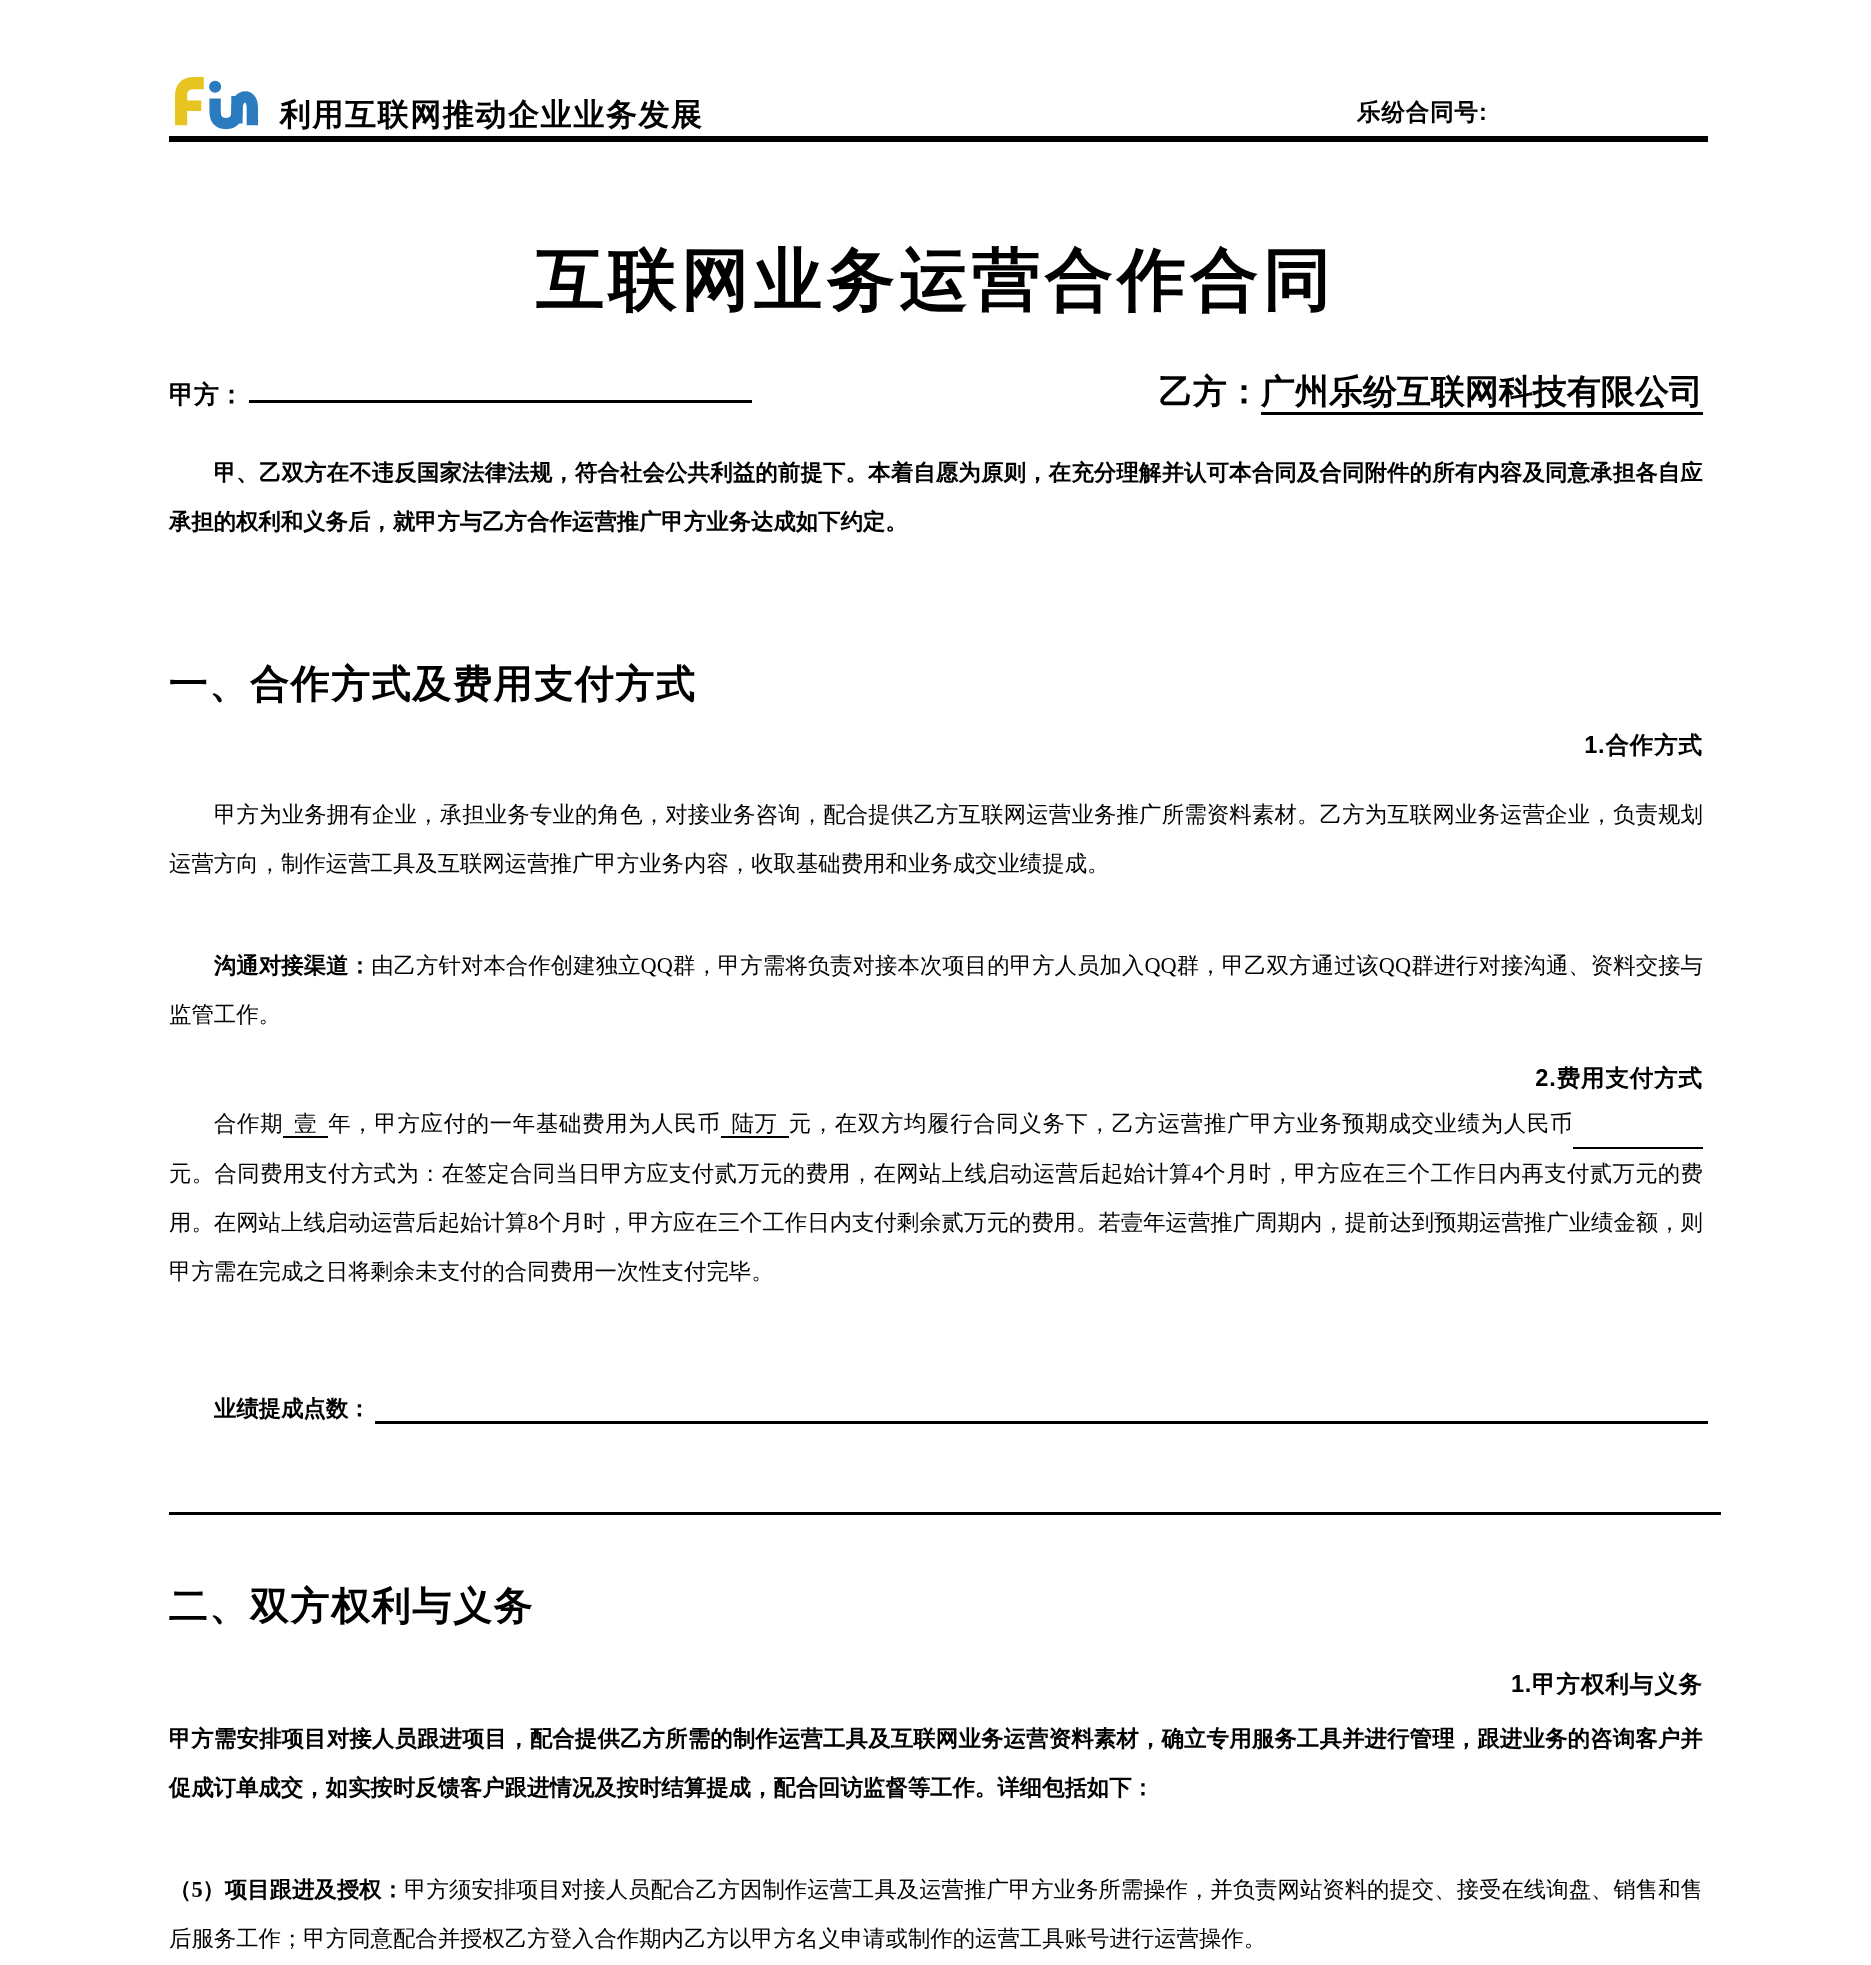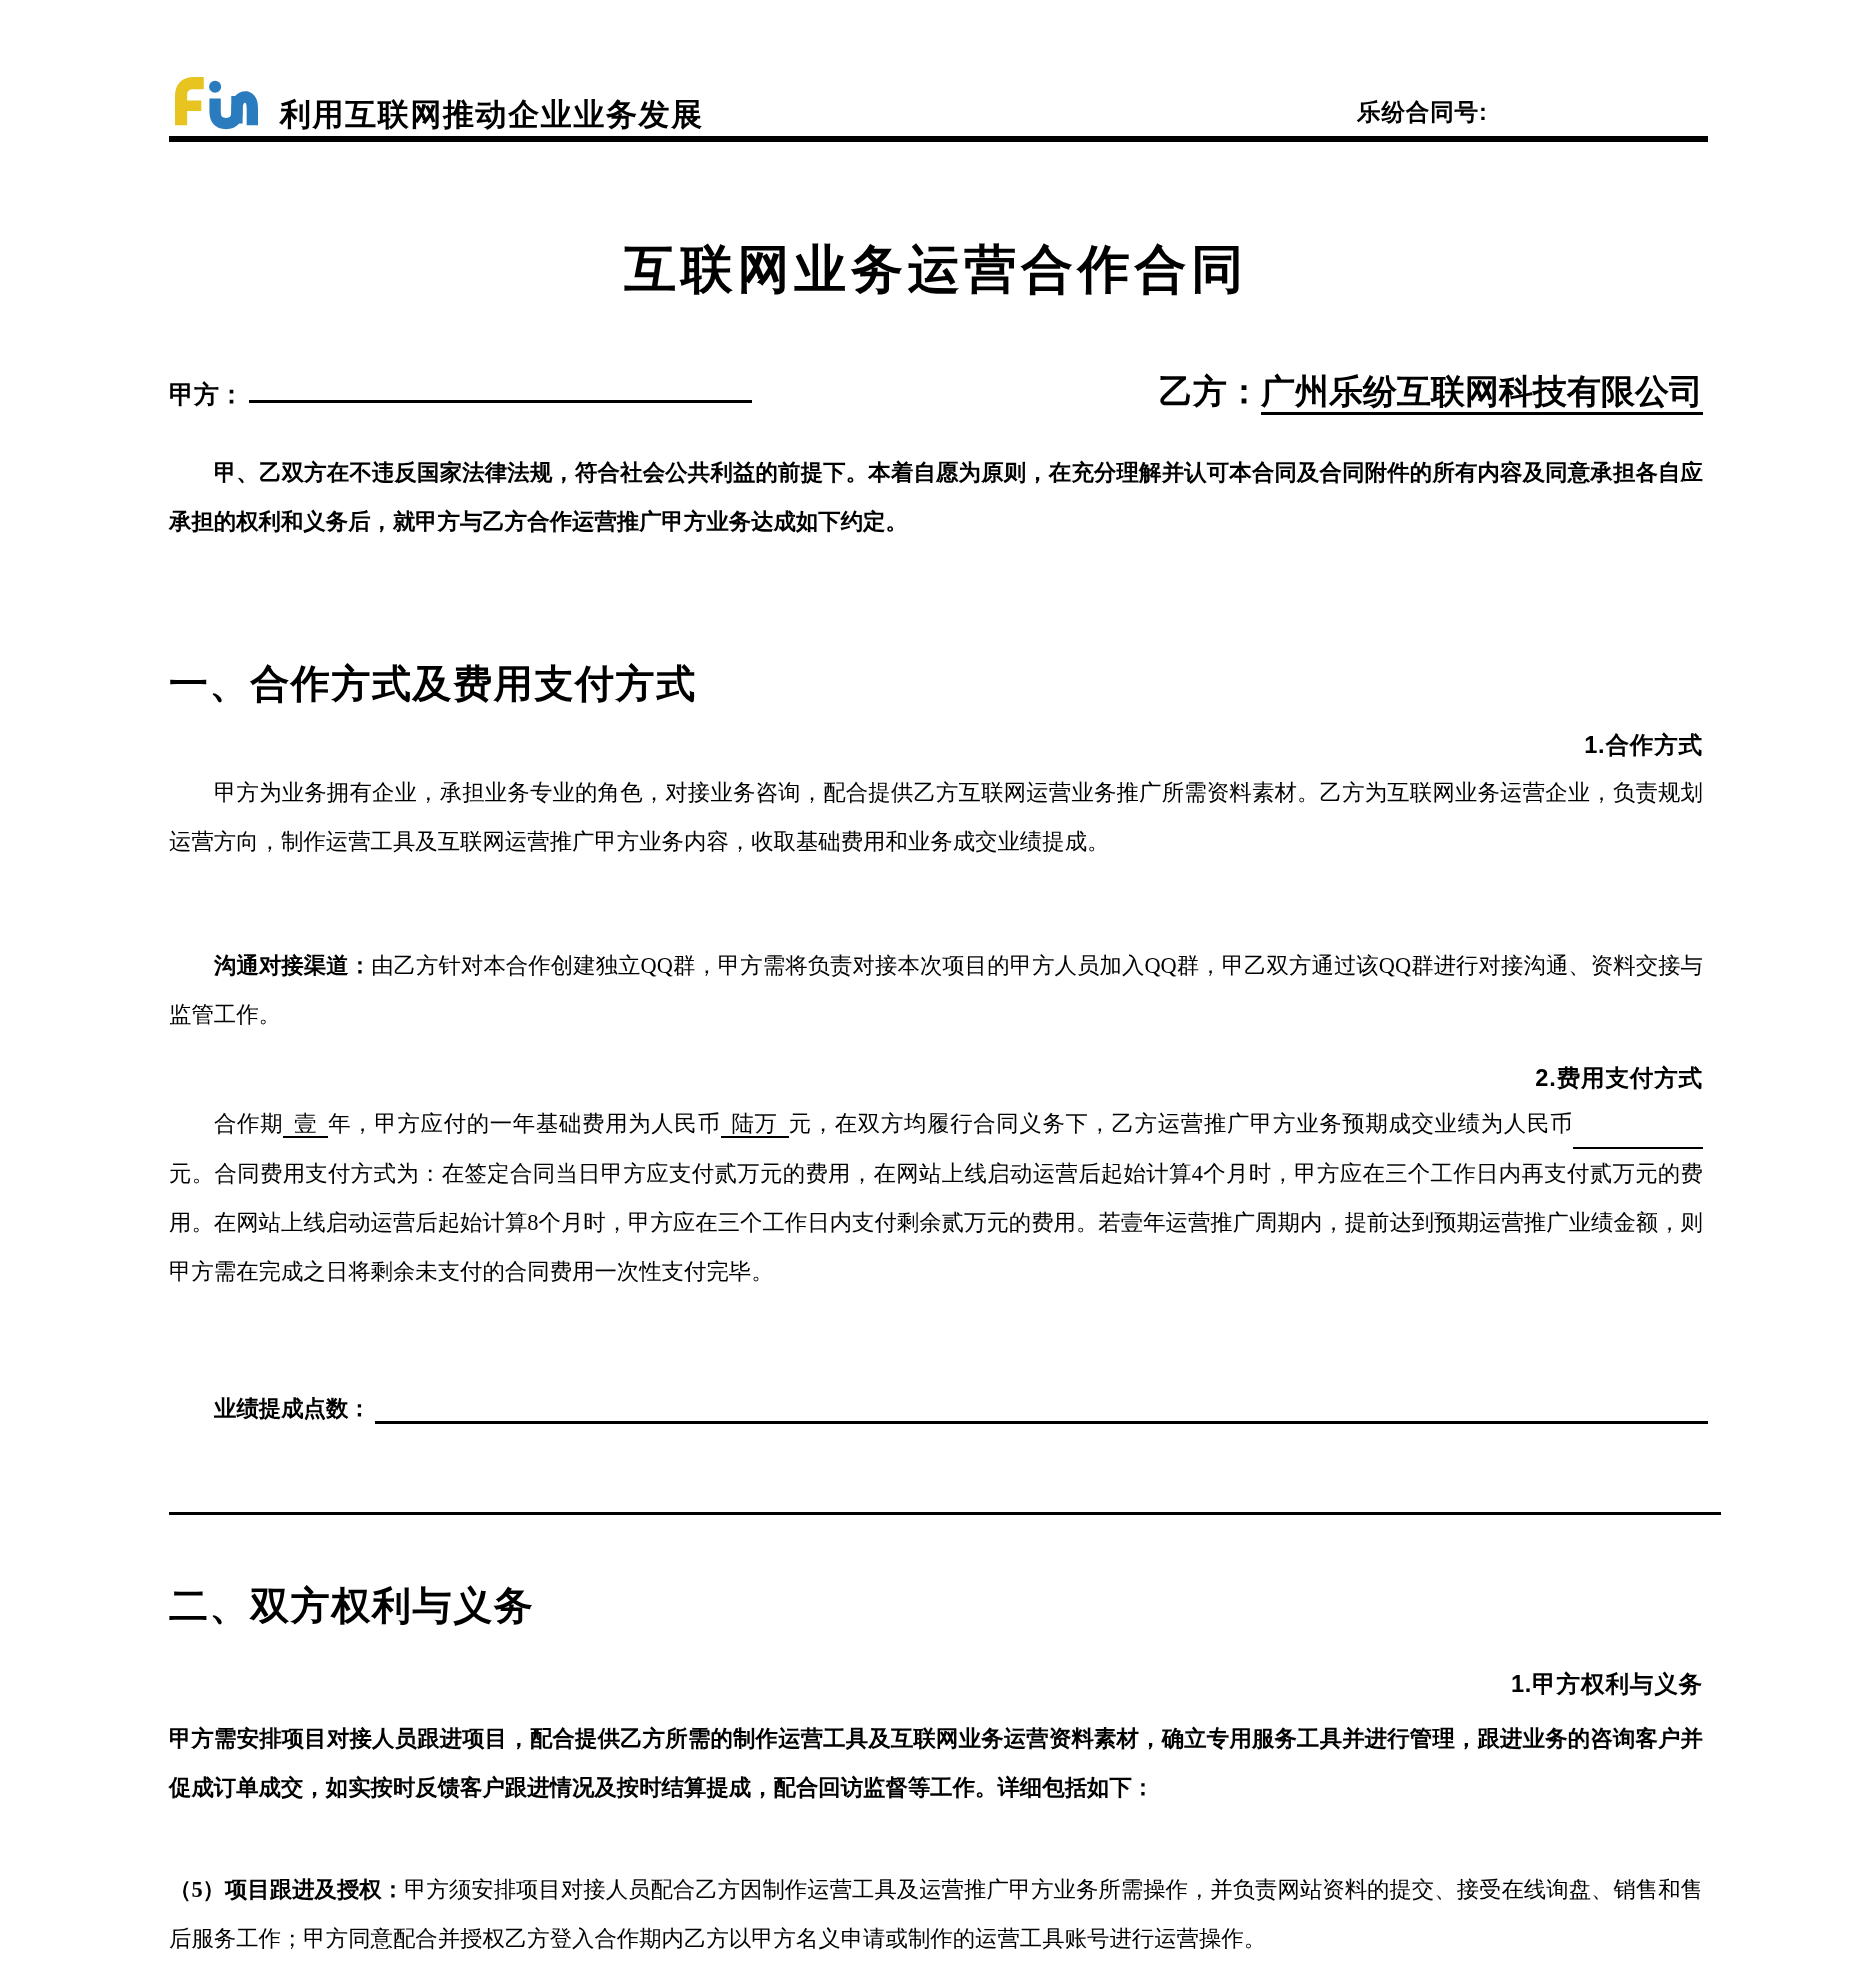--- a/index.html
+++ b/index.html
@@ -22,21 +22,21 @@
   .hdr-contract{
     left:1357px;top:96px;
     font-family:"Liberation Sans","DejaVu Sans",sans-serif;
     font-weight:bold;font-size:23.6px;letter-spacing:0.8px;
   }
   .hdr-rule{left:169px;top:136px;width:1539px;height:5.5px;background:#000;}
 
   
   .doc-title{
     left:0;top:235px;width:1872px;
-    text-align:center;font-weight:bold;font-size:52px;letter-spacing:4.7px;
+    text-align:center;font-weight:bold;font-size:68px;letter-spacing:4.7px;
   }
   .party-row{left:169px;top:356px;width:1534px;height:55px;}
   .party-a{position:absolute;left:0;bottom:0;font-weight:bold;font-size:25px;white-space:nowrap;}
   .party-a-blank{display:inline-block;width:503px;height:3.9px;border-bottom:3.5px solid #000;vertical-align:baseline;margin-left:4.7px;}
   .party-b{position:absolute;right:0;bottom:-3.9px;font-weight:bold;font-size:34px;white-space:nowrap;}
   .party-b-name{border-bottom:3.9px solid #000;padding-bottom:2.4px;}
 
   
   .para{
     left:169px;width:1534px;
@@ -93,21 +93,21 @@
     <div class="party-b">
       <span>乙方：</span><span class="party-b-name">广州乐纷互联网科技有限公司</span>
     </div>
   </div>
 
   <div class="abs para indent bold" style="top:448px;">甲、乙双方在不违反国家法律法规，符合社会公共利益的前提下。本着自愿为原则，在充分理解并认可本合同及合同附件的所有内容及同意承担各自应承担的权利和义务后，就甲方与乙方合作运营推广甲方业务达成如下约定。</div>
 
   <div class="abs h-big" style="top:657px;">一、合作方式及费用支付方式</div>
   <div class="abs h-sub" style="top:729px;">1.合作方式</div>
 
-  <div class="abs para indent" style="top:768px;">甲方为业务拥有企业，承担业务专业的角色，对接业务咨询，配合提供乙方互联网运营业务推广所需资料素材。乙方为互联网业务运营企业，负责规划运营方向，制作运营工具及互联网运营推广甲方业务内容，收取基础费用和业务成交业绩提成。</div>
+  <div class="abs para indent" style="top:790px;">甲方为业务拥有企业，承担业务专业的角色，对接业务咨询，配合提供乙方互联网运营业务推广所需资料素材。乙方为互联网业务运营企业，负责规划运营方向，制作运营工具及互联网运营推广甲方业务内容，收取基础费用和业务成交业绩提成。</div>
 
   <div class="abs para indent" style="top:941px;">
     <span class="bold">沟通对接渠道：</span><span>由乙方针对本合作创建独立QQ群，甲方需将负责对接本次项目的甲方人员加入QQ群，甲乙双方通过该QQ群进行对接沟通、资料交接与监管工作。</span>
   </div>
 
   <div class="abs h-sub" style="top:1046px;margin-top:16px;">2.费用支付方式</div>
 
   <div class="abs para indent" style="top:1099px;">
     <span>合作期</span><span class="fill">壹</span><span>年，甲方应付的一年基础费用为人民币</span><span class="fill">陆万</span><span>元，在双方均履行合同义务下，乙方运营推广甲方业务预期成交业绩为人民币</span><span class="blank-fill"></span><span>元。合同费用支付方式为：在签定合同当日甲方应支付贰万元的费用，在网站上线启动运营后起始计算4个月时，甲方应在三个工作日内再支付贰万元的费用。在网站上线启动运营后起始计算8个月时，甲方应在三个工作日内支付剩余贰万元的费用。若壹年运营推广周期内，提前达到预期运营推广业绩金额，则甲方需在完成之日将剩余未支付的合同费用一次性支付完毕。</span>
   </div>

